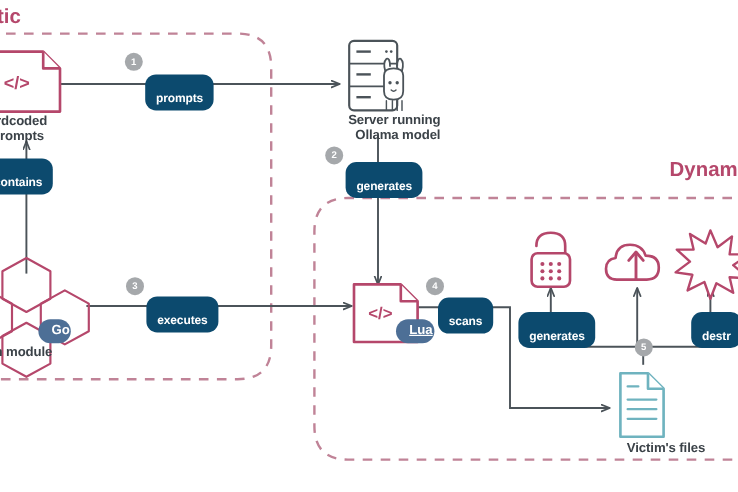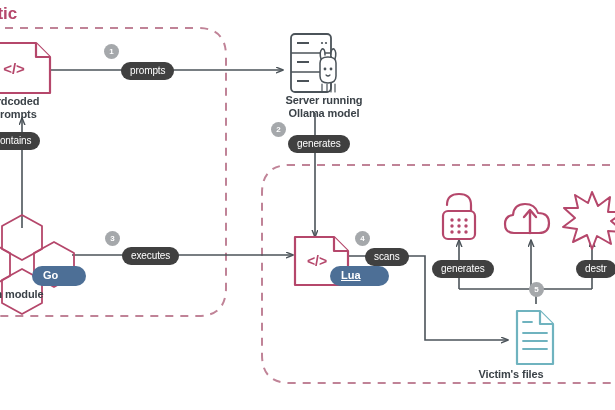--- a/index.html
+++ b/index.html
@@ -32,26 +32,26 @@
   .zone-title {
     position: absolute;
     font-family: "Liberation Sans", sans-serif;
     font-weight: bold;
     font-size: 17px;
     color: #b5476b;
     letter-spacing: 0px;
   }
   .pill {
     position: absolute;
-    background: #404040;
+    background: #0c4a6e;
     color: #ffffff;
     font-size: 10px;
-    font-weight: normal;
+    font-weight: bold;
     border-radius: 9px;
-    padding: 3px 9px 4px 9px;
+    padding: 15px 9px 4px 9px;
     line-height: 11px;
     white-space: nowrap;
     letter-spacing: -0.1px;
   }
   .badge {
     position: absolute;
     width: 15px; height: 15px;
     border-radius: 50%;
     background: #a5a8ab;
     color: #ffffff;
@@ -60,21 +60,21 @@
     text-align: center;
     line-height: 15px;
   }
   .tech {
     position: absolute;
     background: #4d6f96;
     color: #ffffff;
     font-size: 11px;
     font-weight: bold;
     border-radius: 11px;
-    padding: 3px 28px 4px 11px;
+    padding: 3px 1px 4px 11px;
     line-height: 13px;
     white-space: nowrap;
   }
 </style>
 </head>
 <body>
 
 <div id="stage">
 
   <svg id="diagram" width="615" height="410" viewBox="0 0 615 410">
@@ -192,30 +192,31 @@
       <path d="M 517,311 L 540,311 L 553,324 L 553,364 L 517,364 Z" fill="#ffffff" stroke="#6fb3bf" stroke-width="2.2" stroke-linejoin="round"></path>
       <path d="M 540,311 L 540,324 L 553,324" fill="#ffffff" stroke="#6fb3bf" stroke-width="2.2" stroke-linejoin="round"></path>
       <line x1="523" y1="322" x2="532" y2="322" stroke="#6fb3bf" stroke-width="1.8" stroke-linecap="round"></line>
       <line x1="523" y1="333" x2="547" y2="333" stroke="#6fb3bf" stroke-width="1.8" stroke-linecap="round"></line>
       <line x1="523" y1="341" x2="547" y2="341" stroke="#6fb3bf" stroke-width="1.8" stroke-linecap="round"></line>
       <line x1="523" y1="349" x2="547" y2="349" stroke="#6fb3bf" stroke-width="1.8" stroke-linecap="round"></line>
     </g>
   </svg>
 
   <div class="zone-title" style="left:-12px; top:4px;">atic</div>
+  <div class="zone-title" style="left:558px; top:132px;">Dynam</div>
 
   <div class="lbl" style="left:-34px; top:95px; width:98px;">ardcoded
 prompts</div>
 
   <div class="lbl" style="left:-34px; top:288px; width:98px;">ain module</div>
 
-  <div class="lbl" style="left:269px; top:94px; width:110px;">Server running
+  <div class="lbl" style="left:257px; top:94px; width:110px;text-align:right;">Server running
 Ollama model</div>
 
-  <div class="lbl" style="left:468px; top:368px; width:86px;">Victim's files</div>
+  <div class="lbl" style="left:512px; top:368px; width:86px;">Victim's files</div>
 
   <div class="tech" style="left:32px; top:266px;">Go</div>
   <div class="tech" style="left:330px; top:266px;text-decoration:underline;">Lua</div>
 
   <div class="pill" style="left:121px; top:62px;">prompts</div>
   <div class="pill" style="left:122px; top:247px;">executes</div>
   <div class="pill" style="left:288px; top:135px;">generates</div>
   <div class="pill" style="left:365px; top:248px;">scans</div>
   <div class="pill" style="left:432px; top:260px;">generates</div>
   <div class="pill" style="left:576px; top:260px;">destr</div>

